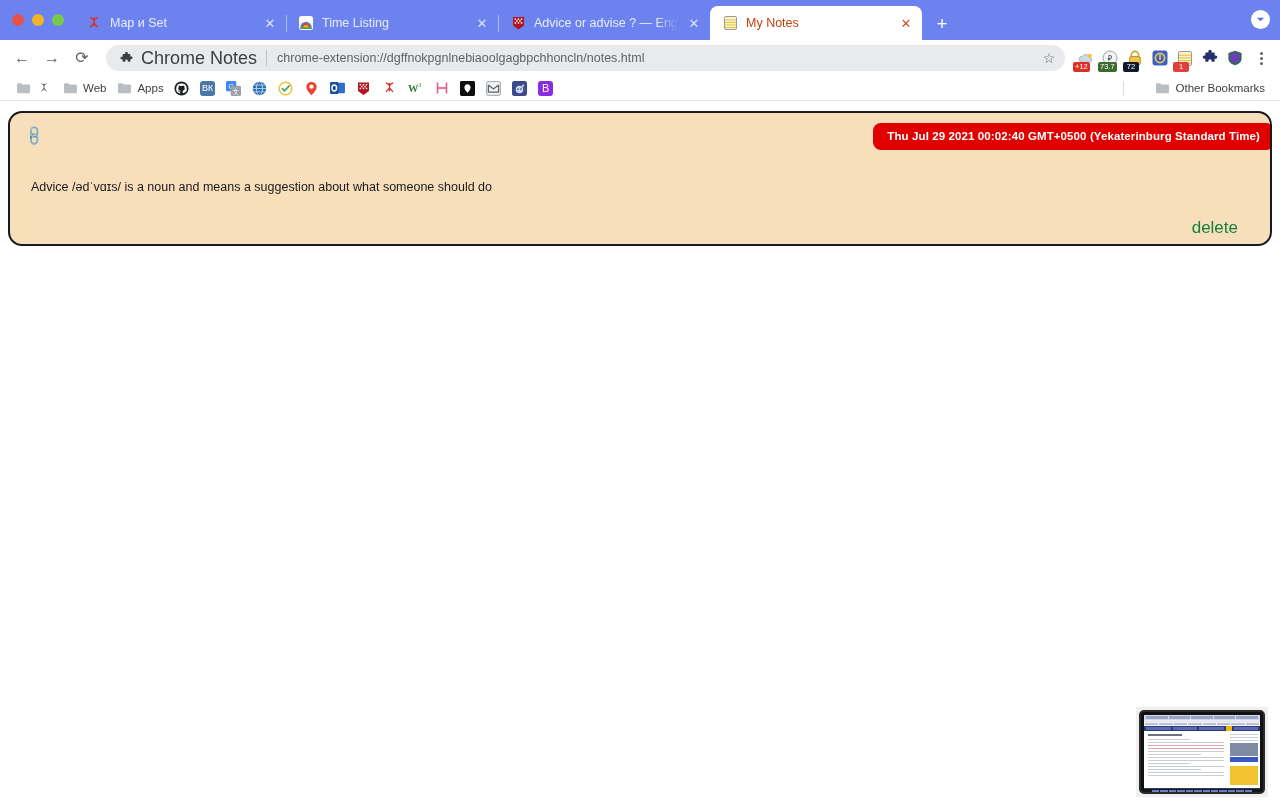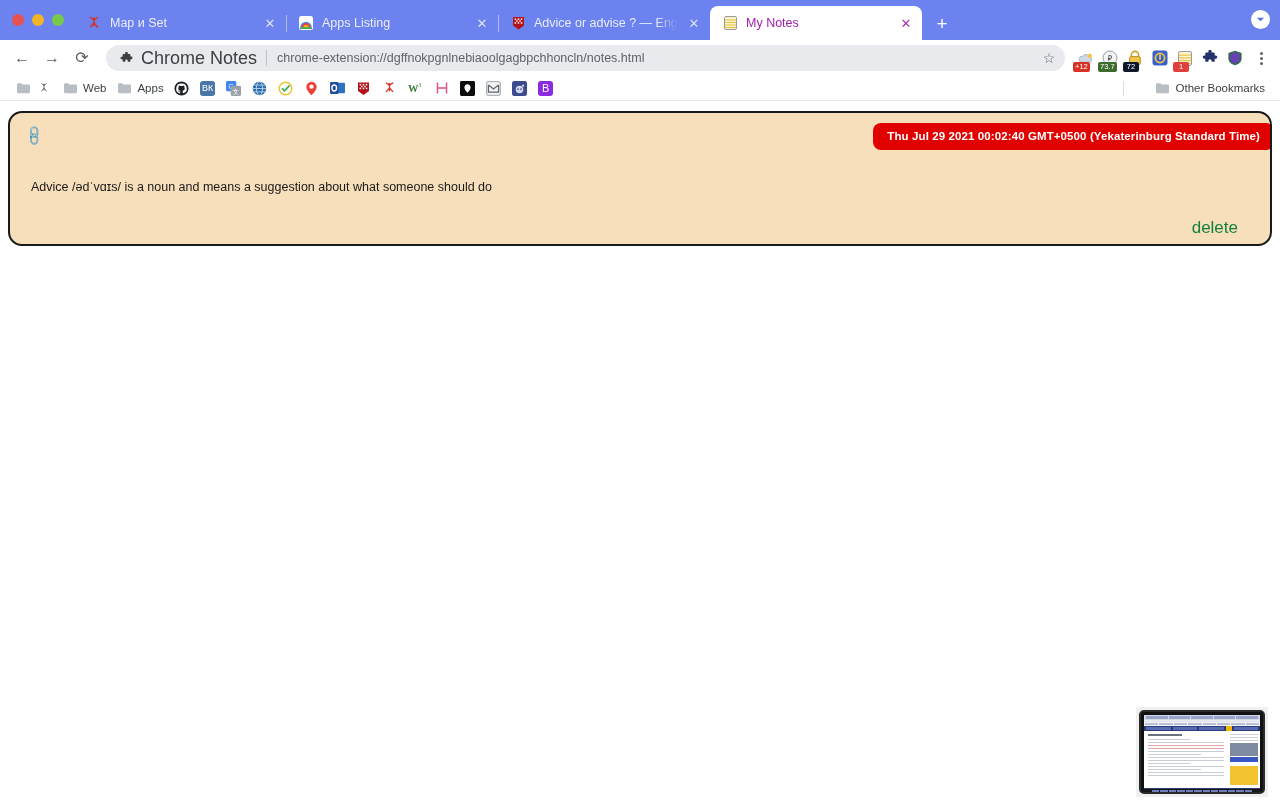--- a/index.html
+++ b/index.html
@@ -35,21 +35,21 @@
     width: 212px;
     padding: 0 8px 0 12px;
     position: relative;
     color: #e9edfb;
     font-size: 12.5px;
     gap: 8px;
     border-radius: 8px 8px 0 0;
   }
   .tab.active {
     background: #ffffff;
-    color: #a21caf;
+    color: #c2410c;
     height: 34px;
   }
   .tab .favicon {
     width: 16px; height: 16px; flex: 0 0 16px;
     display: flex; align-items: center; justify-content: center;
     font-size: 12px; line-height: 1;
     border-radius: 2px;
     overflow: hidden;
   }
   .tab .title {
@@ -322,21 +322,21 @@
     <div class="tab">
       <span class="favicon">
         <svg width="14" height="14" viewBox="0 0 14 14">
             <rect x="0" y="0" width="14" height="14" rx="2.5" fill="#fff"></rect>
             <path d="M1.2 11.5A5.8 5.8 0 0 1 12.8 11.5Z" fill="#4285f4"></path>
             <path d="M2.6 11.5A4.4 4.4 0 0 1 11.4 11.5Z" fill="#ea4335"></path>
             <path d="M4.4 11.5a2.6 2.6 0 0 1 5.2 0Z" fill="#fbbc04"></path>
             <rect x="1" y="11.4" width="12" height="1.6" fill="#34a853"></rect>
           </svg>
       </span>
-      <span class="title">Apps Listing</span>
+      <span class="title">Time Listing</span>
       <span class="close">✕</span>
       <span class="sep"></span>
     </div>
 
     <div class="tab">
       <span class="favicon">
         <svg width="13" height="14" viewBox="0 0 13 14">
             <path d="M1 1h11v8.5L6.5 13.5 1 9.5Z" fill="#b4121b"></path>
             <g fill="#fff">
               <rect x="2.6" y="2.4" width="1.5" height="1.5"></rect>

